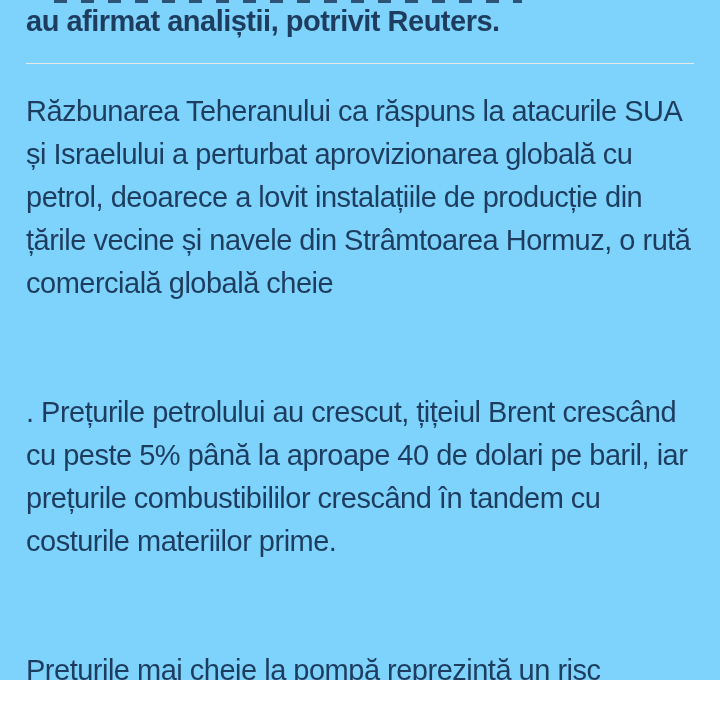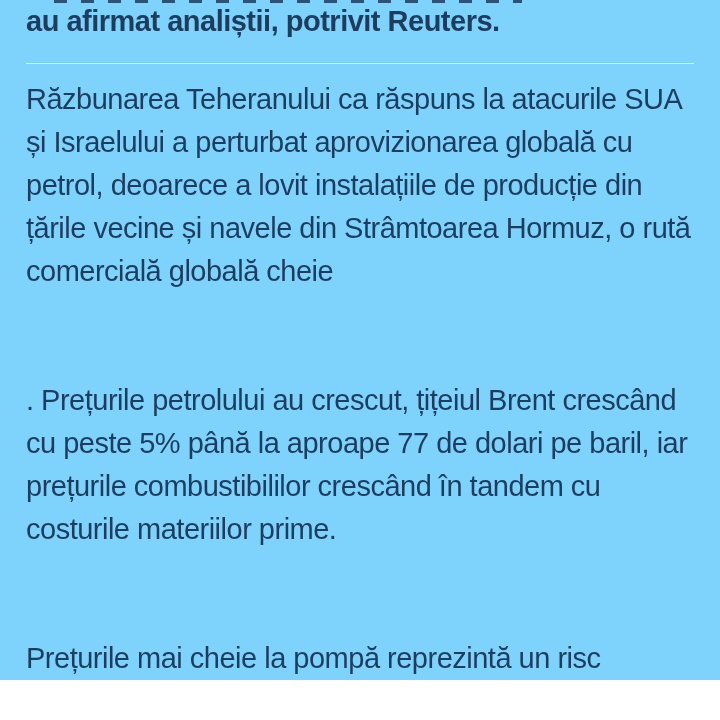--- a/index.html
+++ b/index.html
@@ -47,36 +47,36 @@
   }
   .para {
     margin: 0;
     font-size: 29px;
     font-weight: 400;
     line-height: 43px;
     letter-spacing: -0.5px;
     color: #1e3c5e;
   }
   .para-first {
-    margin-top: 14px;
+    margin-top: 26px;
   }
   .para + .para {
     margin-top: 86px;
   }
 </style>
 </head>
 <body>
 
 <div class="page">
 
   <div class="clipped-line"></div>
 
   <h2 class="heading">au afirmat analiștii, potrivit Reuters.</h2>
 
   <hr class="divider">
 
   <p class="para para-first">Răzbunarea Teheranului ca răspuns la atacurile SUA și Israelului a perturbat aprovizionarea globală cu petrol, deoarece a lovit instalațiile de producție din țările vecine și navele din Strâmtoarea Hormuz, o rută comercială globală cheie</p>
 
-  <p class="para">. Prețurile petrolului au crescut, țițeiul Brent crescând cu peste 5% până la aproape 77 de dolari pe baril, iar prețurile combustibililor crescând în tandem cu costurile materiilor prime.</p>
+  <p class="para">. Prețurile petrolului au crescut, țițeiul Brent crescând cu peste 5% până la aproape 40 de dolari pe baril, iar prețurile combustibililor crescând în tandem cu costurile materiilor prime.</p>
 
   <p class="para">Prețurile mai cheie la pompă reprezintă un risc</p>
 
 </div>
 
 </body></html>

